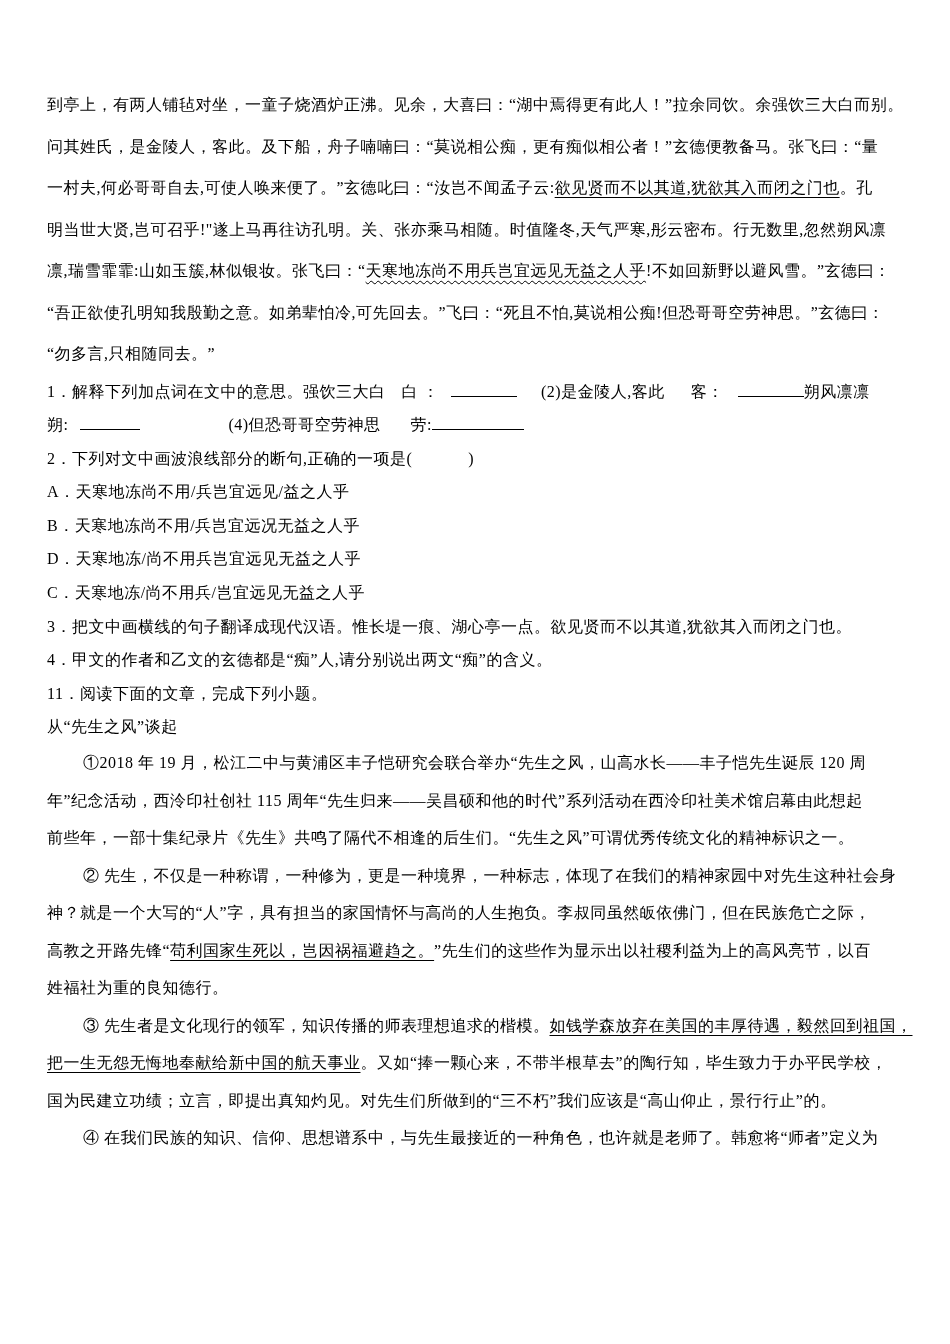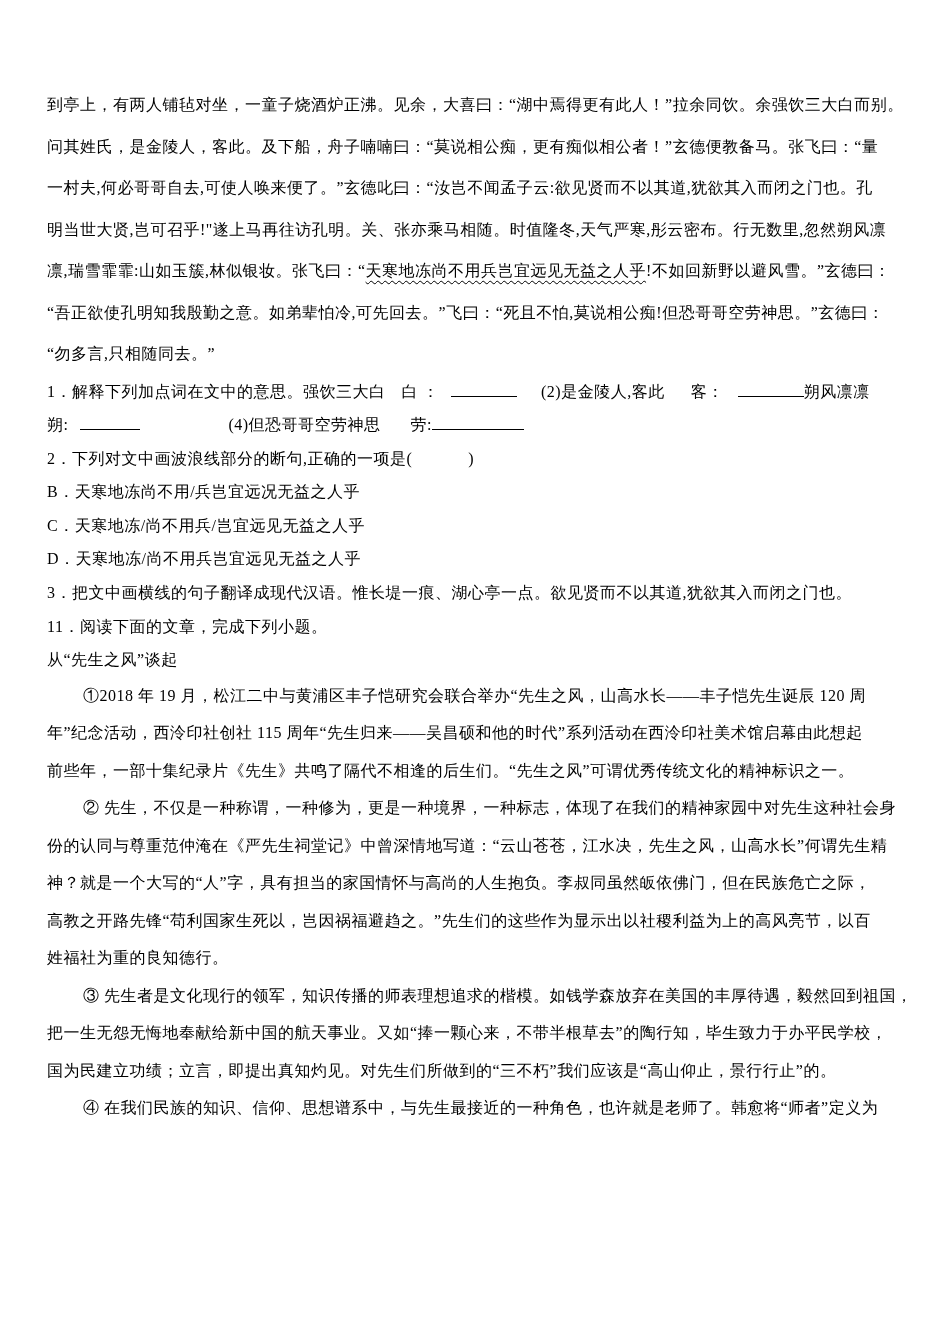--- a/index.html
+++ b/index.html
@@ -23,20 +23,21 @@
   }
   .sec { }
   .line {
     height: var(--lh, 38px);
     line-height: var(--lh, 38px);
     white-space: nowrap;
     letter-spacing: 0.5px;
   }
   .seg-p { }
   .seg-u {
+    text-decoration: underline;
     text-decoration-thickness: 1px;
     text-underline-offset: 4px;
   }
   .seg-w {
     text-decoration: underline;
     text-decoration-style: wavy;
     text-decoration-thickness: 1px;
     text-underline-offset: 4px;
   }
   .seg-b {
@@ -61,33 +62,34 @@
         <div class="line"><span class="seg-p">一村夫,何必哥哥自去,可使人唤来便了。”玄德叱曰：“汝岂不闻孟子云:</span><span class="seg-u">欲见贤而不以其道,犹欲其入而闭之门也</span><span class="seg-p">。孔</span></div>
         <div class="line"><span class="seg-p">明当世大贤,岂可召乎!"遂上马再往访孔明。关、张亦乘马相随。时值隆冬,天气严寒,彤云密布。行无数里,忽然朔风凛</span></div>
         <div class="line"><span class="seg-p">凛,瑞雪霏霏:山如玉簇,林似银妆。张飞曰：“</span><span class="seg-w">天寒地冻尚不用兵岂宜远见无益之人乎</span><span class="seg-p">!不如回新野以避风雪。”玄德曰：</span></div>
         <div class="line"><span class="seg-p">“吾正欲使孔明知我殷勤之意。如弟辈怕冷,可先回去。”飞曰：“死且不怕,莫说相公痴!但恐哥哥空劳神思。”玄德曰：</span></div>
         <div class="line"><span class="seg-p">“勿多言,只相随同去。”</span></div>
       </div>
       <div class="sec" style="--lh: 33.6px;">
         <div class="line"><span class="seg-p">1．解释下列加点词在文中的意思。强饮三大白</span><span class="seg-g" style="width: 16px;"></span><span class="seg-p">白 ：</span><span class="seg-g" style="width: 12px;"></span><span class="seg-b" style="width: 66px;"></span><span class="seg-g" style="width: 24px;"></span><span class="seg-p">(2)是金陵人,客此</span><span class="seg-g" style="width: 26px;"></span><span class="seg-p">客：</span><span class="seg-g" style="width: 14px;"></span><span class="seg-b" style="width: 66px;"></span><span class="seg-p">朔风凛凛</span></div>
         <div class="line"><span class="seg-p">朔:</span><span class="seg-g" style="width: 12px;"></span><span class="seg-b" style="width: 60px;"></span><span class="seg-g" style="width: 88px;"></span><span class="seg-p">(4)但恐哥哥空劳神思</span><span class="seg-g" style="width: 30px;"></span><span class="seg-p">劳:</span><span class="seg-b" style="width: 92px;"></span></div>
         <div class="line"><span class="seg-p">2．下列对文中画波浪线部分的断句,正确的一项是(</span><span class="seg-g" style="width: 56px;"></span><span class="seg-p">)</span></div>
+        <div class="line"><span class="seg-p">A．天寒地冻尚不用/兵岂宜远见/益之人乎</span></div>
         <div class="line"><span class="seg-p">B．天寒地冻尚不用/兵岂宜远况无益之人乎</span></div>
+        <div class="line"><span class="seg-p">D．天寒地冻/尚不用兵岂宜远见无益之人乎</span></div>
         <div class="line"><span class="seg-p">C．天寒地冻/尚不用兵/岂宜远见无益之人乎</span></div>
-        <div class="line"><span class="seg-p">D．天寒地冻/尚不用兵岂宜远见无益之人乎</span></div>
         <div class="line"><span class="seg-p">3．把文中画横线的句子翻译成现代汉语。惟长堤一痕、湖心亭一点。欲见贤而不以其道,犹欲其入而闭之门也。</span></div>
+        <div class="line"><span class="seg-p">4．甲文的作者和乙文的玄德都是“痴”人,请分别说出两文“痴”的含义。</span></div>
         <div class="line"><span class="seg-p">11．阅读下面的文章，完成下列小题。</span></div>
         <div class="line"><span class="seg-p">从“先生之风”谈起</span></div>
       </div>
       <div class="sec" style="--lh: 37.5px;">
         <div class="line" style="padding-left: 36px;"><span class="seg-p">①2018 年 19 月，松江二中与黄浦区丰子恺研究会联合举办“先生之风，山高水长——丰子恺先生诞辰 120 周</span></div>
         <div class="line"><span class="seg-p">年”纪念活动，西泠印社创社 115 周年“先生归来——吴昌硕和他的时代”系列活动在西泠印社美术馆启幕由此想起</span></div>
         <div class="line"><span class="seg-p">前些年，一部十集纪录片《先生》共鸣了隔代不相逢的后生们。“先生之风”可谓优秀传统文化的精神标识之一。</span></div>
         <div class="line" style="padding-left: 36px;"><span class="seg-p">② 先生，不仅是一种称谓，一种修为，更是一种境界，一种标志，体现了在我们的精神家园中对先生这种社会身</span></div>
-        <div class="line"><span class="seg-p">份的认同与尊重范仲淹在《严先生祠堂记》中曾深情地写道：“云山苍苍，江水决，先生之风，山高水长”何谓先生精</span></div>
         <div class="line"><span class="seg-p">神？就是一个大写的“人”字，具有担当的家国情怀与高尚的人生抱负。李叔同虽然皈依佛门，但在民族危亡之际，</span></div>
         <div class="line"><span class="seg-p">高教之开路先锋“</span><span class="seg-u">苟利国家生死以，岂因祸福避趋之。</span><span class="seg-p">”先生们的这些作为显示出以社稷利益为上的高风亮节，以百</span></div>
         <div class="line"><span class="seg-p">姓福社为重的良知德行。</span></div>
         <div class="line" style="padding-left: 36px;"><span class="seg-p">③ 先生者是文化现行的领军，知识传播的师表理想追求的楷模。</span><span class="seg-u">如钱学森放弃在美国的丰厚待遇，毅然回到祖国，</span></div>
         <div class="line"><span class="seg-u">把一生无怨无悔地奉献给新中国的航天事业</span><span class="seg-p">。又如“捧一颗心来，不带半根草去”的陶行知，毕生致力于办平民学校，</span></div>
         <div class="line"><span class="seg-p">国为民建立功绩；立言，即提出真知灼见。对先生们所做到的“三不朽”我们应该是“高山仰止，景行行止”的。</span></div>
         <div class="line" style="padding-left: 36px;"><span class="seg-p">④ 在我们民族的知识、信仰、思想谱系中，与先生最接近的一种角色，也许就是老师了。韩愈将“师者”定义为</span></div>
       </div>
     </div>
 </div>

